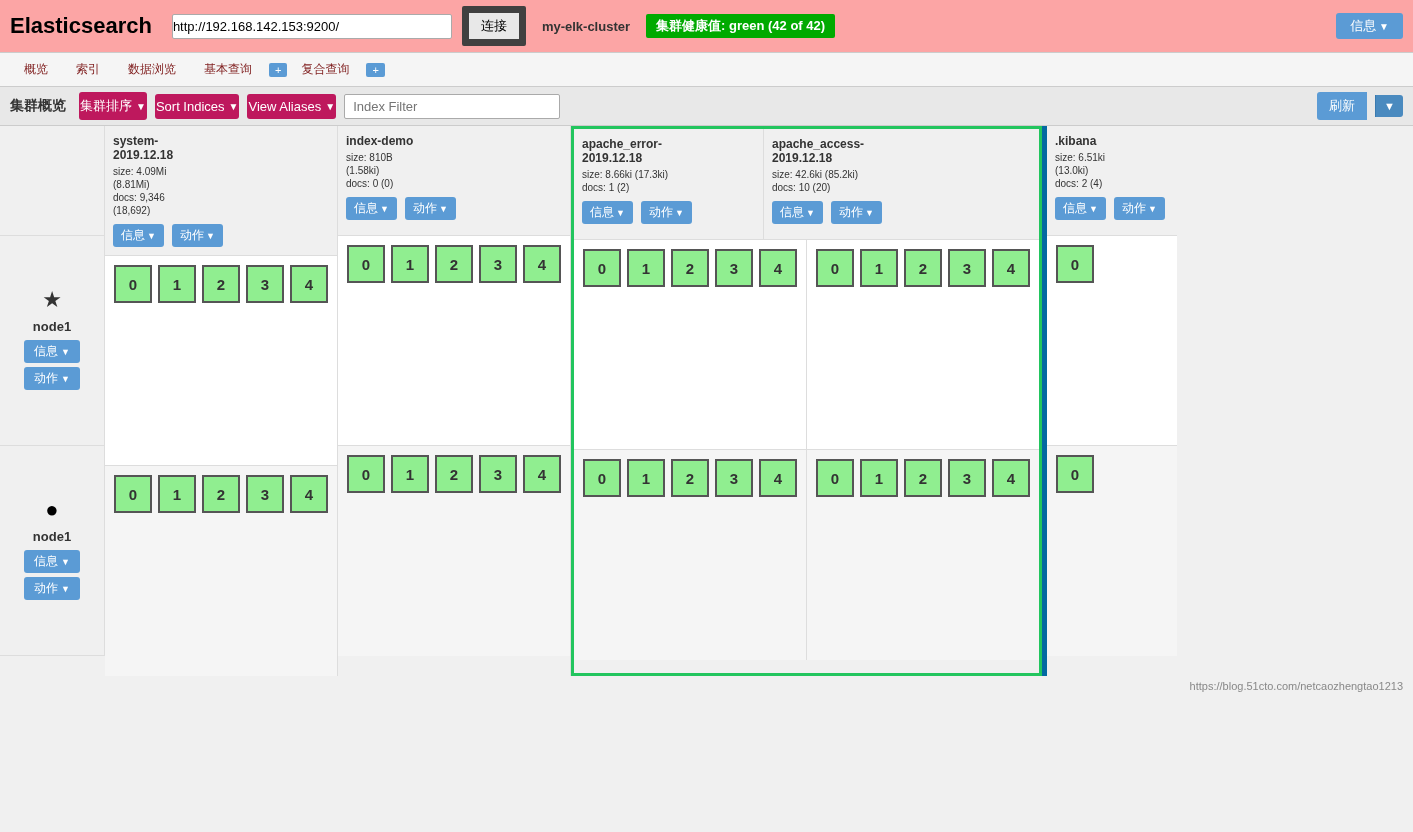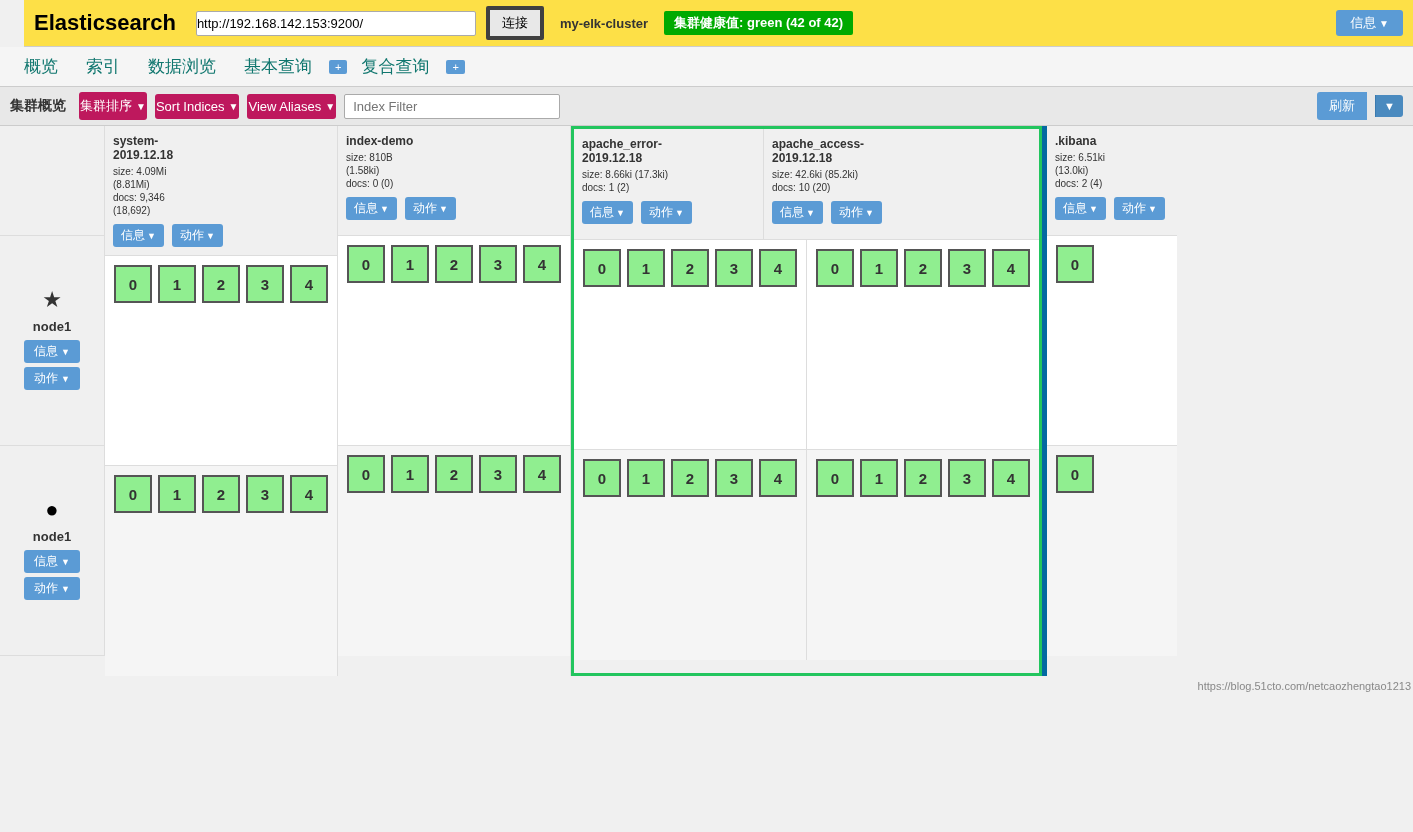--- a/index.html
+++ b/index.html
@@ -1,50 +1,50 @@
 <!DOCTYPE html>
 <html><head>
   <meta charset="utf-8">
   <style>
     * { box-sizing: border-box; margin: 0; padding: 0; }
     body { font-family: Arial, sans-serif; font-size: 13px; background: #f0f0f0; color: #333; }
 
     
     .top-bar {
-      display: flex; align-items: center; background: #fde047;
-      border-bottom: 1px solid #ccc; padding: 6px 10px; gap: 10px; margin-left: 24px;
+      display: flex; align-items: center; background: #fca5a5;
+      border-bottom: 1px solid #ccc; padding: 6px 10px; gap: 10px;
     }
     .app-title { font-size: 22px; font-weight: bold; color: #000; margin-right: 10px; }
     .url-input {
       border: 1px solid #aaa; padding: 4px 0; font-size: 13px;
       width: 280px; border-radius: 2px;
     }
     .connect-btn {
-      background: #e8e8e8; border: 4px solid #404040; padding: 4px 12px;
+      background: #e8e8e8; border: 7px solid #404040; padding: 4px 12px;
       cursor: pointer; border-radius: 2px; font-size: 13px;
     }
     .cluster-name { font-weight: bold; margin-left: 6px; }
     .health-badge {
       background: #00aa00; color: #fff; padding: 3px 10px;
       font-weight: bold; font-size: 13px; border-radius: 2px; margin-left: 6px;
     }
     .info-btn-top {
       margin-left: auto; background: #5b9bd5; color: #fff; border: none;
       padding: 4px 14px; cursor: pointer; border-radius: 3px; font-size: 13px;
     }
     .info-btn-top::after { content: ' ▼'; font-size: 10px; }
 
     
     .nav-tabs {
       display: flex; align-items: center; background: #f5f5f5;
       border-bottom: 1px solid #ccc; padding: 0 10px;
     }
     .nav-tab {
-      padding: 8px 14px; cursor: pointer; font-size: 17px;
-      border: none; background: none; color: #0f766e;
+      padding: 8px 14px; cursor: pointer; font-size: 12px;
+      border: none; background: none; color: #7f1d1d;
     }
     .nav-tab-with-btn { display: flex; align-items: center; }
     .nav-plus {
       background: #5b9bd5; color: #fff; border: none; padding: 1px 6px;
       cursor: pointer; border-radius: 2px; margin-left: 3px; font-size: 11px;
     }
 
     
     .toolbar {
       display: flex; align-items: center; background: #e8e8e8;
@@ -93,21 +93,21 @@
     }
     .index-btn::after { content: ' ▼'; font-size: 9px; }
 
     .shard-cell {
       display: inline-flex; align-items: center; justify-content: center;
       width: 38px; height: 38px; background: #90ee90; border: 2px solid #555;
       font-weight: bold; font-size: 15px; margin: 3px; cursor: default;
     }
 
     footer {
-      text-align: right; padding: 4px 2px; font-size: 11px; color: #888;
+      text-align: right; padding: 4px 10px; font-size: 11px; color: #888;
       background: #f0f0f0;
     }
   </style>
 </head>
 <body>
 
 <div class="top-bar">
   <span class="app-title">Elasticsearch</span>
   <input class="url-input" type="text" value="http://192.168.142.153:9200/" style="">
   <button class="connect-btn">连接</button>

